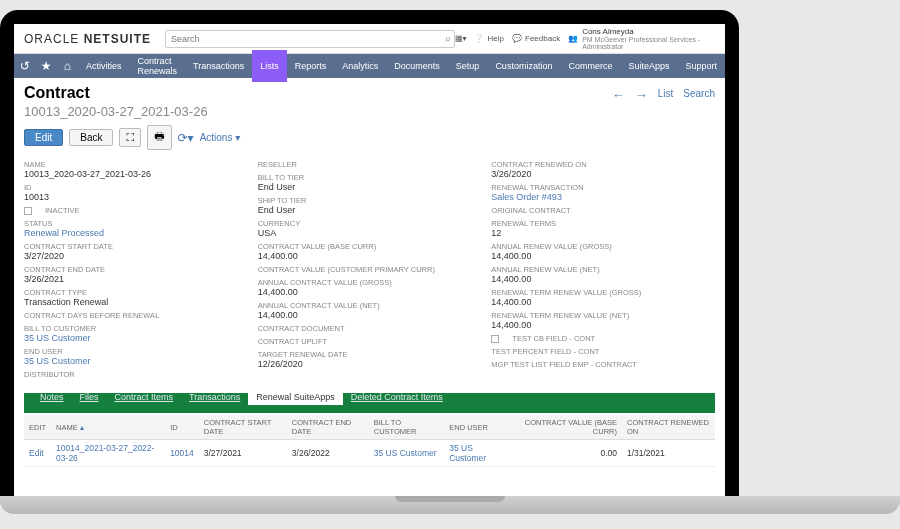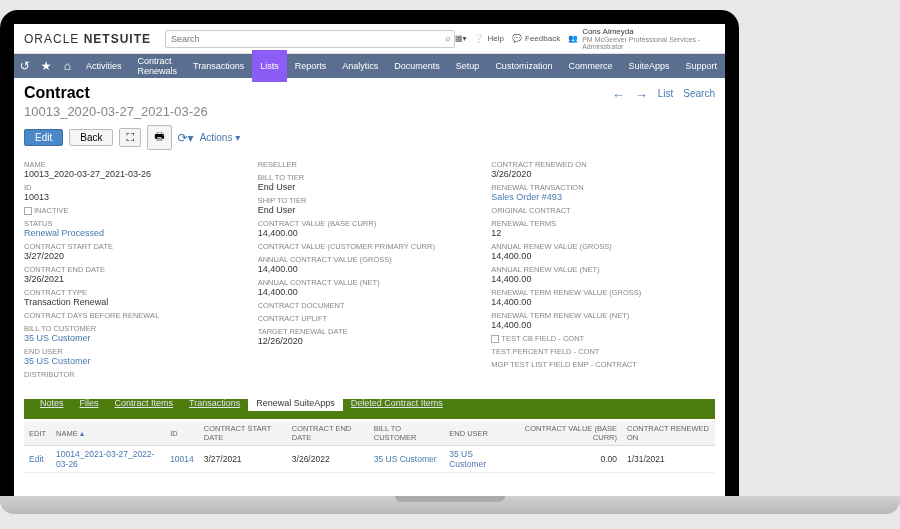--- a/index.html
+++ b/index.html
@@ -32,23 +32,23 @@
   .actionrow{display:flex;gap:6px;margin-top:6px;align-items:center}
   .btn{border:1px solid #bbb;background:#f5f5f5;padding:2px 10px;font-size:10px;border-radius:2px;cursor:pointer}
   .btn.primary{background:#4a88c7;color:#fff;border-color:#3b6fa0}
   .btn.icon{padding:2px 6px;font-size:11px}
   .actions{color:#4878b0;font-size:10px;cursor:pointer}
   .fields{display:flex;gap:10px;margin-top:10px}
   .col{flex:1;display:flex;flex-direction:column;gap:4px}
   .fld .lbl{font-size:7.5px;color:#888;text-transform:uppercase}
   .fld .val{font-size:9px;color:#333;margin-top:0}
   .fld .val.link{color:#4878b0;cursor:pointer}
-  .fld .chk{display:flex;align-items:center;gap:2px}
+  .fld .chk{display:flex;align-items:center;gap:13px}
   .chkbox{width:8px;height:8px;border:1px solid #aaa;display:inline-block}
-  .subtabs{background:#4d7c0f;display:flex;height:20px;align-items:flex-end;padding:8px 8px;margin-top:20px}
+  .subtabs{background:#15803d;display:flex;height:20px;align-items:flex-end;padding:8px 8px;margin-top:14px}
   .subtabs .tab{color:#e0e6ef;font-size:9px;padding:3px 8px;cursor:pointer;text-decoration:underline}
   .subtabs .tab.active{background:#fff;color:#333;border-radius:3px 3px 0 0;text-decoration:none}
   table{width:100%;border-collapse:collapse;font-size:8.5px;margin-top:2px}
   th{background:#f4f4f4;text-align:left;padding:3px 5px;font-weight:400;color:#666;font-size:7.5px;text-transform:uppercase;border-bottom:1px solid #ddd}
   td{padding:3px 5px;border-bottom:1px solid #eee;color:#333}
   td.link{color:#4878b0;cursor:pointer}
   td.r,th.r{text-align:right}
   .sorticon{color:#4878b0;font-size:8px}
 </style>
 </head>
@@ -175,20 +175,24 @@
                 <div class="lbl">RESELLER</div>
                 <div class="val"></div>
               </div>
               <div class="fld">
                 <div class="lbl">BILL TO TIER</div>
                 <div class="val">End User</div>
               </div>
               <div class="fld">
                 <div class="lbl">SHIP TO TIER</div>
                 <div class="val">End User</div>
+              </div>
+              <div class="fld">
+                <div class="lbl">CURRENCY</div>
+                <div class="val">USA</div>
               </div>
               <div class="fld">
                 <div class="lbl">CONTRACT VALUE (BASE CURR)</div>
                 <div class="val">14,400.00</div>
               </div>
               <div class="fld">
                 <div class="lbl">CONTRACT VALUE (CUSTOMER PRIMARY CURR)</div>
                 <div class="val"></div>
               </div>
               <div class="fld">

